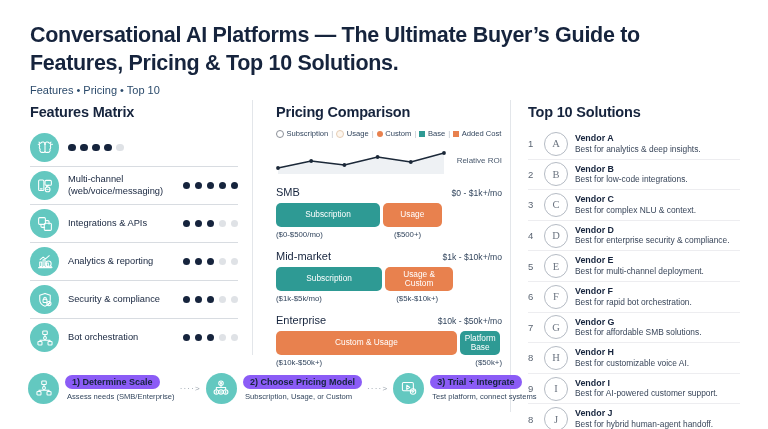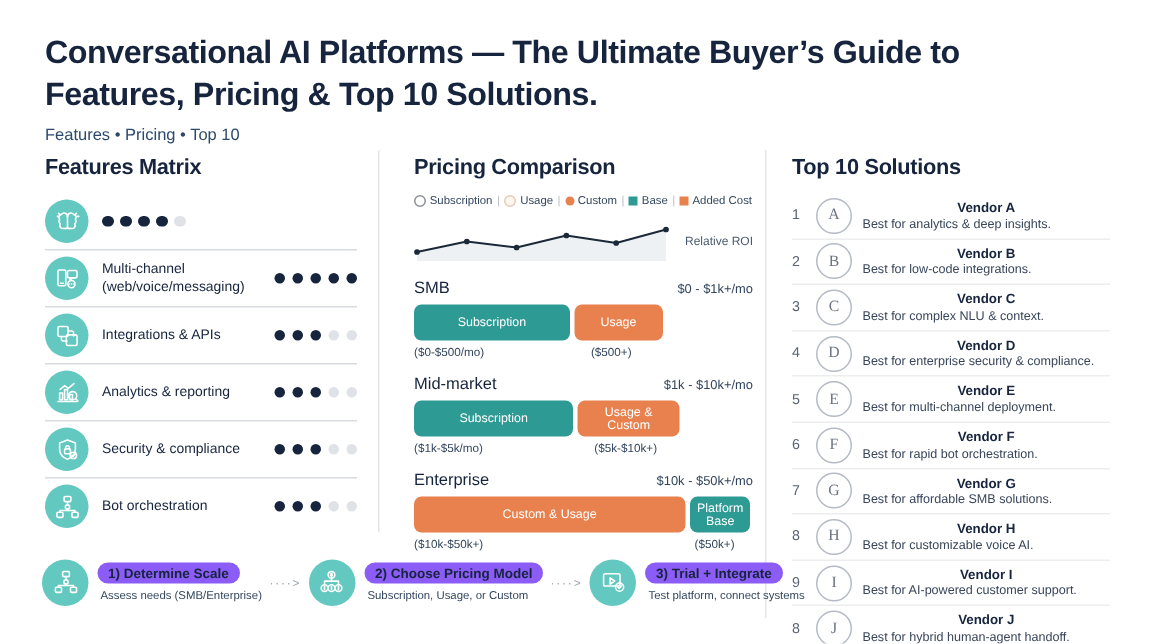--- a/index.html
+++ b/index.html
@@ -98,21 +98,21 @@
   .v-rank{
     width:16px;flex:0 0 16px;font-size:9.5px;color:#5a6472;text-align:left;
   }
   .v-badge{
     width:22px;height:22px;flex:0 0 22px;border-radius:50%;
     border:1.1px solid #b5bbc4;display:flex;align-items:center;
     justify-content:center;font-size:10.5px;color:#6b7480;
     margin-right:7px;font-family:"Liberation Serif",serif;
   }
   .v-text{flex:1;line-height:1.18;}
-  .v-name{font-size:8.9px;font-weight:bold;color:#16243d;text-align:center;}
+  .v-name{font-size:8.9px;font-weight:bold;color:#16243d;}
   .v-desc{font-size:8.4px;color:#39465a;margin-top:1px;}
 
   
   .process{
     position:absolute;left:28px;top:364px;width:480px;height:48px;
     display:flex;align-items:center;
   }
   .pstep{display:flex;align-items:center;flex:0 0 auto;}
   .picon{
     width:31px;height:31px;border-radius:50%;background:#63c8c0;
@@ -337,21 +337,21 @@
           <div class="tier-head">
             <span class="tier-name">Enterprise</span>
             <span class="tier-range">$10k - $50k+/mo</span>
           </div>
           <div class="bars">
             <div class="bar orange" style="width: 80%;">Custom &amp; Usage</div>
             <div class="bar teal" style="width: 18%;">Platform Base</div>
           </div>
           <div class="bar-notes">
             <div class="bar-note" style="width: 80%;">($10k-$50k+)</div>
-            <div class="bar-note" style="width: 18%;">($50k+)</div>
+            <div class="bar-note" style="width: 18%; text-align: right;">($50k+)</div>
           </div>
         </div>
       </div>
   </div>
 
   <div class="col col-top">
     <div class="sec-title">Top 10 Solutions</div>
     <div id="vendor-rows">
         <div class="v-row">
           <div class="v-rank">1</div>

